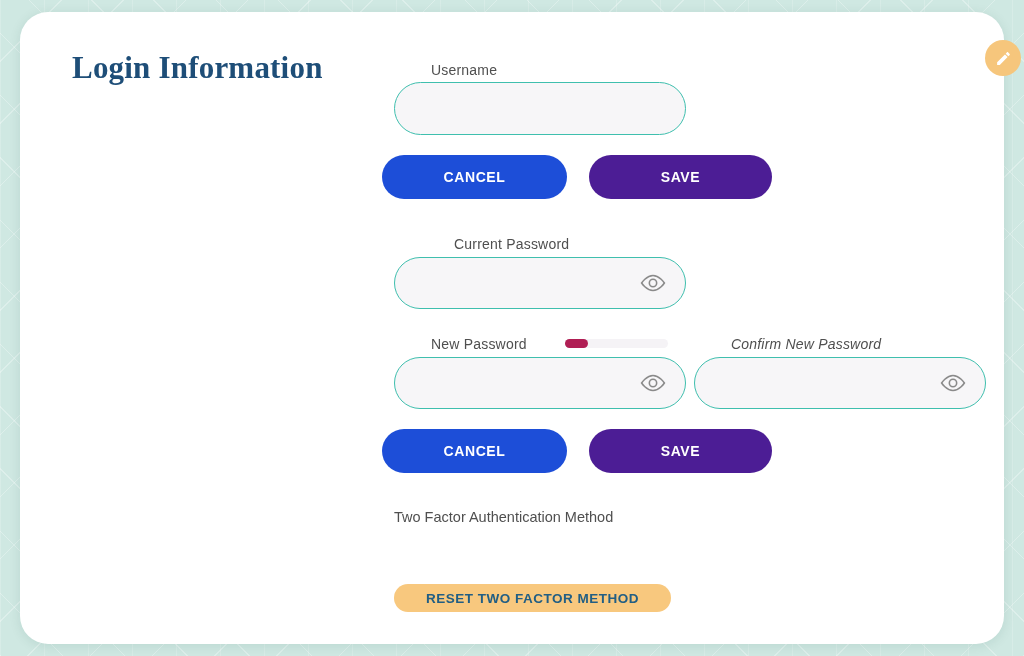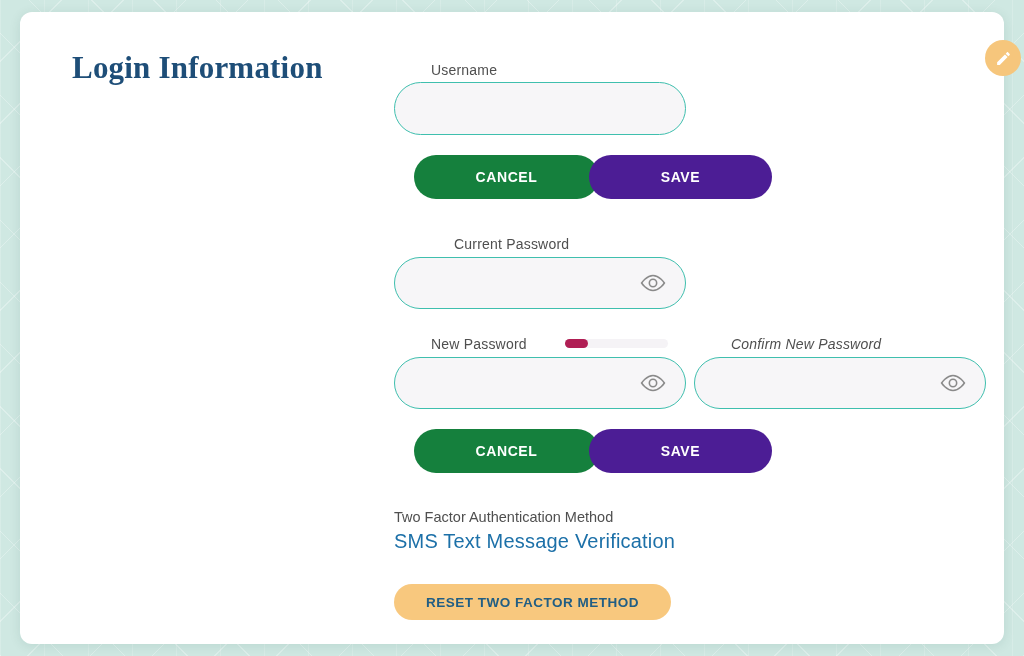--- a/index.html
+++ b/index.html
@@ -7,21 +7,21 @@
     width:1024px;height:656px;position:relative;overflow:hidden;
     font-family:"Liberation Sans",sans-serif;
     background-color:#cfe8e2;
     background-image:
       repeating-linear-gradient(45deg, rgba(255,255,255,0.30) 0 1px, transparent 1px 44px),
       repeating-linear-gradient(-45deg, rgba(255,255,255,0.30) 0 1px, transparent 1px 44px),
       repeating-linear-gradient(90deg, rgba(255,255,255,0.18) 0 1px, transparent 1px 44px);
   }
   .card{
     position:absolute;left:20px;top:12px;width:984px;height:632px;
-    background:#ffffff;border-radius:12px;
+    background:#ffffff;border-radius:28px;
     box-shadow:0 2px 12px rgba(0,70,60,0.10);
   }
   .title{
     position:absolute;left:52px;top:38px;margin:0;
     font-family:"Liberation Serif",serif;font-weight:700;
     font-size:31px;color:#1e4e78;letter-spacing:0.2px;
   }
   .edit-btn{
     position:absolute;left:965px;top:28px;width:36px;height:36px;
     border:none;border-radius:50%;background:#f6c67c;cursor:pointer;
@@ -42,36 +42,36 @@
   }
   .eye{
     position:absolute;right:18px;top:50%;transform:translateY(-50%);
     width:28px;height:20px;cursor:pointer;display:block;
   }
   .btn{
     position:absolute;height:44px;border:none;border-radius:22px;cursor:pointer;
     font-family:"Liberation Sans",sans-serif;font-weight:700;font-size:14px;
     color:#ffffff;letter-spacing:0.6px;
   }
-  .btn-cancel{background:#15803d;left:394px;width:185px;}
+  .btn-cancel{background:#1d4ed8;left:362px;width:185px;}
   .btn-save{background:#4c1d95;left:569px;width:183px;}
   .row1{top:143px;}
   .row2{top:417px;}
   .strength-track{
     position:absolute;left:545px;top:327px;width:103px;height:9px;
     background:#f5f3f6;border-radius:5px;
   }
   .strength-fill{
     position:absolute;left:0;top:0;height:100%;width:22%;
     background:#b01e54;border-radius:5px;
   }
   .tfa-label{position:absolute;left:374px;top:497px;font-size:14.5px;color:#4f4f4f;text-align:center;}
   .tfa-method{position:absolute;left:374px;top:518px;font-size:20px;color:#1c70a8;letter-spacing:0.2px;}
   .btn-reset{
-    position:absolute;left:374px;top:572px;width:277px;height:36px;
+    position:absolute;left:374px;top:572px;width:277px;height:28px;
     border:none;border-radius:22px;background:#f8c87e;cursor:pointer;
     font-family:"Liberation Sans",sans-serif;font-weight:700;font-size:13.5px;
     color:#215e84;letter-spacing:0.5px;
   }
 </style>
 </head>
 <body>
 
 <div class="card">
 
@@ -126,16 +126,15 @@
           <path d="M16 1.5 C8.5 1.5 3 10 3 10 C3 10 8.5 18.5 16 18.5 C23.5 18.5 29 10 29 10 C29 10 23.5 1.5 16 1.5 Z" fill="none" stroke="#8a8a8a" stroke-width="1.8"></path>
           <circle cx="16" cy="10" r="4.2" fill="none" stroke="#8a8a8a" stroke-width="1.8"></circle>
         </svg>
     </span>
   </div>
 
   <button class="btn btn-cancel row2">CANCEL</button>
   <button class="btn btn-save row2">SAVE</button>
 
   <div class="tfa-label">Two Factor Authentication Method</div>
-  <div class="tfa-method">SMS Text Message Verification</div>
   <button class="btn-reset">RESET TWO FACTOR METHOD</button>
 
 </div>
 
 </body></html>

